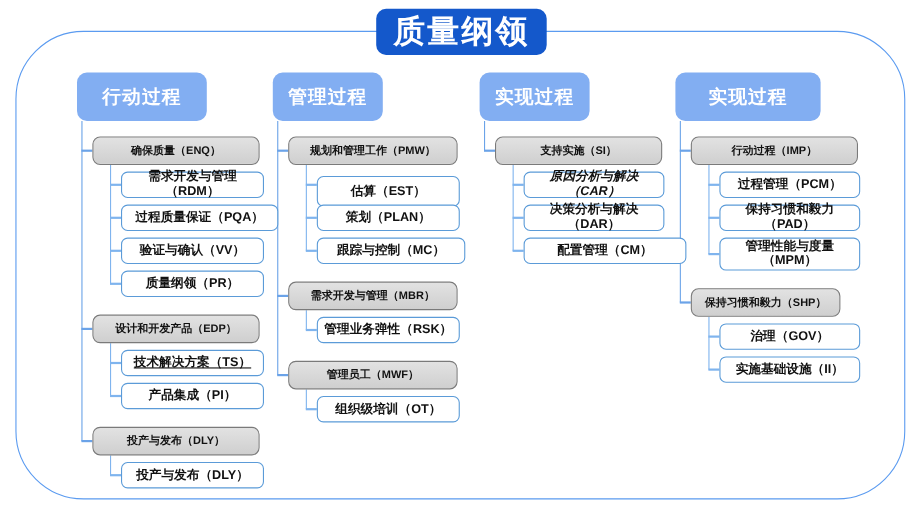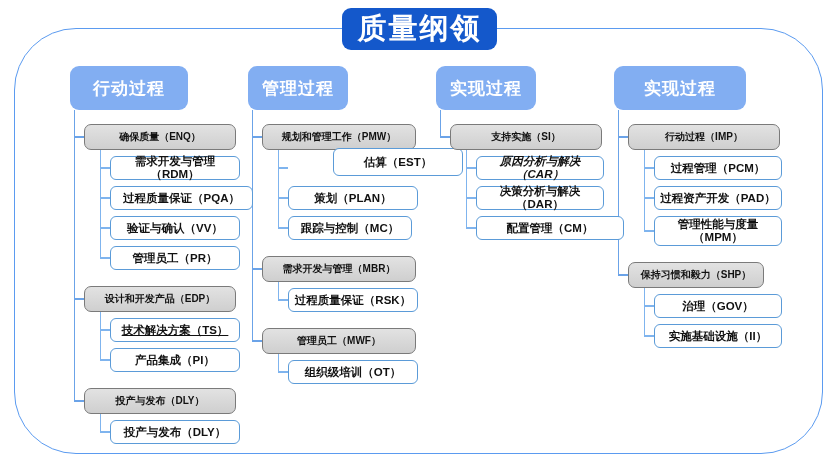--- a/index.html
+++ b/index.html
@@ -101,49 +101,49 @@
   <div id="nodes">
       <div class="col-head" style="left: 70px; top: 66px; width: 118px;">行动过程</div>
       <div class="group-box" style="left: 84px; top: 124px; width: 152px;">确保质量（ENQ）</div>
       <div class="hline" style="left: 74px; top: 136.3px; width: 10px;"></div>
       <div class="leaf-box" style="left: 110px; top: 156px; width: 130px; height: 24px;">需求开发与管理（RDM）</div>
       <div class="hline sub" style="left: 100px; top: 167.3px; width: 10px;"></div>
       <div class="leaf-box" style="left: 110px; top: 186px; width: 143px; height: 24px;">过程质量保证（PQA）</div>
       <div class="hline sub" style="left: 100px; top: 197.3px; width: 10px;"></div>
       <div class="leaf-box" style="left: 110px; top: 216px; width: 130px; height: 24px;">验证与确认（VV）</div>
       <div class="hline sub" style="left: 100px; top: 227.3px; width: 10px;"></div>
-      <div class="leaf-box" style="left: 110px; top: 246px; width: 130px; height: 24px;">管理员工（PR）</div>
+      <div class="leaf-box" style="left: 110px; top: 246px; width: 130px; height: 24px;">质量纲领（PR）</div>
       <div class="hline sub" style="left: 100px; top: 257.3px; width: 10px;"></div>
       <div class="vline sub" style="left: 100px; top: 150px; height: 108px;"></div>
       <div class="group-box" style="left: 84px; top: 286px; width: 152px;">设计和开发产品（EDP）</div>
       <div class="hline" style="left: 74px; top: 298.3px; width: 10px;"></div>
       <div class="leaf-box" style="left: 110px; top: 318px; width: 130px; height: 24px; text-decoration: underline;">技术解决方案（TS）</div>
       <div class="hline sub" style="left: 100px; top: 329.3px; width: 10px;"></div>
       <div class="leaf-box" style="left: 110px; top: 348px; width: 130px; height: 24px;">产品集成（PI）</div>
       <div class="hline sub" style="left: 100px; top: 359.3px; width: 10px;"></div>
       <div class="vline sub" style="left: 100px; top: 312px; height: 48px;"></div>
       <div class="group-box" style="left: 84px; top: 388px; width: 152px;">投产与发布（DLY）</div>
       <div class="hline" style="left: 74px; top: 400.3px; width: 10px;"></div>
       <div class="leaf-box" style="left: 110px; top: 420px; width: 130px; height: 24px;">投产与发布（DLY）</div>
       <div class="hline sub" style="left: 100px; top: 431.3px; width: 10px;"></div>
       <div class="vline sub" style="left: 100px; top: 414px; height: 18px;"></div>
       <div class="vline" style="left: 74px; top: 110px; height: 291px;"></div>
       <div class="col-head" style="left: 248px; top: 66px; width: 100px;">管理过程</div>
       <div class="group-box" style="left: 262px; top: 124px; width: 154px;">规划和管理工作（PMW）</div>
       <div class="hline" style="left: 252px; top: 136.3px; width: 10px;"></div>
-      <div class="leaf-box" style="left: 288px; top: 148px; width: 130px; height: 28px; margin-left: 45px;">估算（EST）</div>
+      <div class="leaf-box" style="left: 288px; top: 160px; width: 130px; height: 28px;">估算（EST）</div>
       <div class="hline sub" style="left: 278px; top: 167.3px; width: 10px;"></div>
       <div class="leaf-box" style="left: 288px; top: 186px; width: 130px; height: 24px;">策划（PLAN）</div>
       <div class="hline sub" style="left: 278px; top: 197.3px; width: 10px;"></div>
-      <div class="leaf-box" style="left: 288px; top: 216px; width: 124px; height: 24px;">跟踪与控制（MC）</div>
+      <div class="leaf-box" style="left: 288px; top: 216px; width: 135px; height: 24px;">跟踪与控制（MC）</div>
       <div class="hline sub" style="left: 278px; top: 227.3px; width: 10px;"></div>
       <div class="vline sub" style="left: 278px; top: 150px; height: 78px;"></div>
       <div class="group-box" style="left: 262px; top: 256px; width: 154px;">需求开发与管理（MBR）</div>
       <div class="hline" style="left: 252px; top: 268.3px; width: 10px;"></div>
-      <div class="leaf-box" style="left: 288px; top: 288px; width: 130px; height: 24px;">过程质量保证（RSK）</div>
+      <div class="leaf-box" style="left: 288px; top: 288px; width: 130px; height: 24px;">管理业务弹性（RSK）</div>
       <div class="hline sub" style="left: 278px; top: 299.3px; width: 10px;"></div>
       <div class="vline sub" style="left: 278px; top: 282px; height: 18px;"></div>
       <div class="group-box" style="left: 262px; top: 328px; width: 154px;">管理员工（MWF）</div>
       <div class="hline" style="left: 252px; top: 340.3px; width: 10px;"></div>
       <div class="leaf-box" style="left: 288px; top: 360px; width: 130px; height: 24px;">组织级培训（OT）</div>
       <div class="hline sub" style="left: 278px; top: 371.3px; width: 10px;"></div>
       <div class="vline sub" style="left: 278px; top: 354px; height: 18px;"></div>
       <div class="vline" style="left: 252px; top: 110px; height: 231px;"></div>
       <div class="col-head" style="left: 436px; top: 66px; width: 100px;">实现过程</div>
       <div class="group-box" style="left: 450px; top: 124px; width: 152px;">支持实施（SI）</div>
@@ -154,21 +154,21 @@
       <div class="hline sub" style="left: 466px; top: 197.3px; width: 10px;"></div>
       <div class="leaf-box" style="left: 476px; top: 216px; width: 148px; height: 24px;">配置管理（CM）</div>
       <div class="hline sub" style="left: 466px; top: 227.3px; width: 10px;"></div>
       <div class="vline sub" style="left: 466px; top: 150px; height: 78px;"></div>
       <div class="vline" style="left: 440px; top: 110px; height: 27px;"></div>
       <div class="col-head" style="left: 614px; top: 66px; width: 132px;">实现过程</div>
       <div class="group-box" style="left: 628px; top: 124px; width: 152px;">行动过程（IMP）</div>
       <div class="hline" style="left: 618px; top: 136.3px; width: 10px;"></div>
       <div class="leaf-box" style="left: 654px; top: 156px; width: 128px; height: 24px;">过程管理（PCM）</div>
       <div class="hline sub" style="left: 644px; top: 167.3px; width: 10px;"></div>
-      <div class="leaf-box" style="left: 654px; top: 186px; width: 128px; height: 24px;">过程资产开发（PAD）</div>
+      <div class="leaf-box" style="left: 654px; top: 186px; width: 128px; height: 24px;">保持习惯和毅力（PAD）</div>
       <div class="hline sub" style="left: 644px; top: 197.3px; width: 10px;"></div>
       <div class="leaf-box two-line" style="left: 654px; top: 216px; width: 128px; height: 30px;">管理性能与度量<br>（MPM）</div>
       <div class="hline sub" style="left: 644px; top: 230.3px; width: 10px;"></div>
       <div class="vline sub" style="left: 644px; top: 150px; height: 81px;"></div>
       <div class="group-box" style="left: 628px; top: 262px; width: 136px;">保持习惯和毅力（SHP）</div>
       <div class="hline" style="left: 618px; top: 274.3px; width: 10px;"></div>
       <div class="leaf-box" style="left: 654px; top: 294px; width: 128px; height: 24px;">治理（GOV）</div>
       <div class="hline sub" style="left: 644px; top: 305.3px; width: 10px;"></div>
       <div class="leaf-box" style="left: 654px; top: 324px; width: 128px; height: 24px;">实施基础设施（II）</div>
       <div class="hline sub" style="left: 644px; top: 335.3px; width: 10px;"></div>

